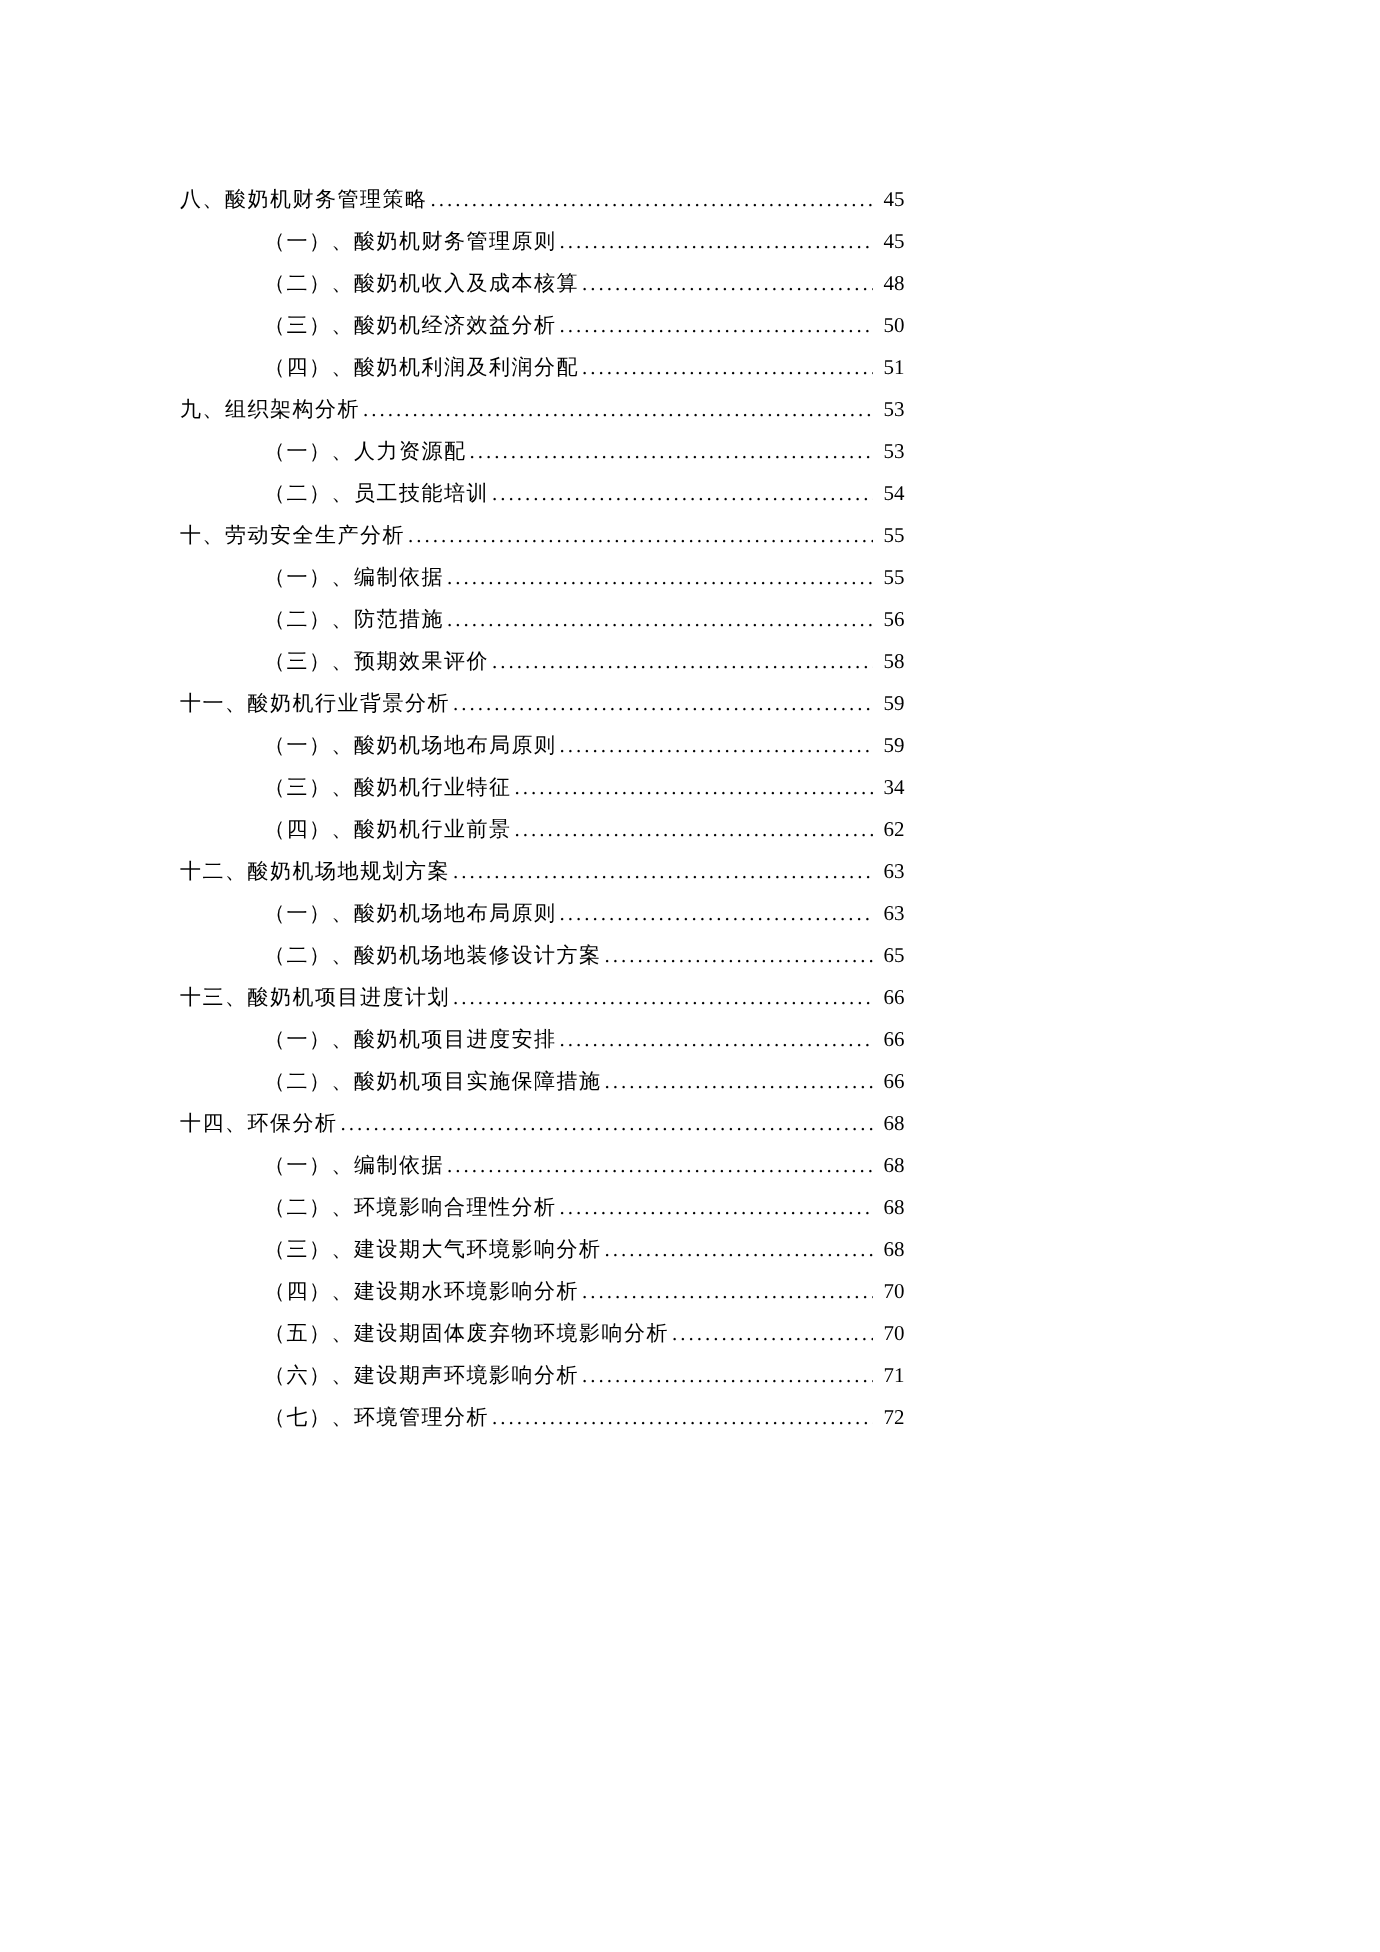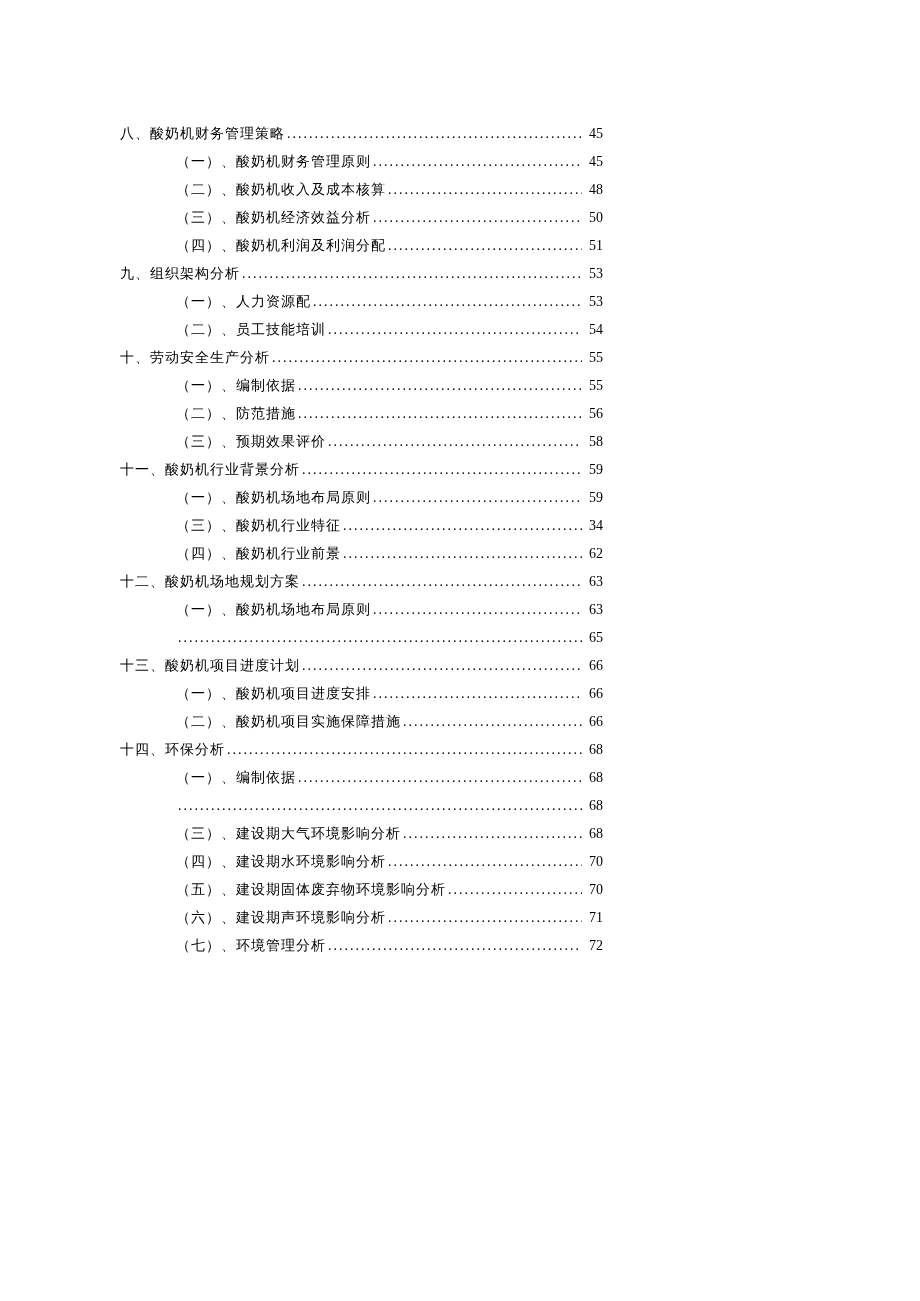--- a/index.html
+++ b/index.html
@@ -140,20 +140,21 @@
         <span class="toc-title">十二、酸奶机场地规划方案</span>
         <span class="toc-dots"></span>
         <span class="toc-page">63</span>
       </div>
       <div class="toc-line sub">
         <span class="toc-title">（一）、酸奶机场地布局原则</span>
         <span class="toc-dots"></span>
         <span class="toc-page">63</span>
       </div>
       <div class="toc-line sub">
+        <span class="toc-title">（二）、酸奶机场地装修设计方案</span>
         <span class="toc-dots"></span>
         <span class="toc-page">65</span>
       </div>
       <div class="toc-line">
         <span class="toc-title">十三、酸奶机项目进度计划</span>
         <span class="toc-dots"></span>
         <span class="toc-page">66</span>
       </div>
       <div class="toc-line sub">
         <span class="toc-title">（一）、酸奶机项目进度安排</span>
@@ -169,20 +170,21 @@
         <span class="toc-title">十四、环保分析</span>
         <span class="toc-dots"></span>
         <span class="toc-page">68</span>
       </div>
       <div class="toc-line sub">
         <span class="toc-title">（一）、编制依据</span>
         <span class="toc-dots"></span>
         <span class="toc-page">68</span>
       </div>
       <div class="toc-line sub">
+        <span class="toc-title">（二）、环境影响合理性分析</span>
         <span class="toc-dots"></span>
         <span class="toc-page">68</span>
       </div>
       <div class="toc-line sub">
         <span class="toc-title">（三）、建设期大气环境影响分析</span>
         <span class="toc-dots"></span>
         <span class="toc-page">68</span>
       </div>
       <div class="toc-line sub">
         <span class="toc-title">（四）、建设期水环境影响分析</span>

